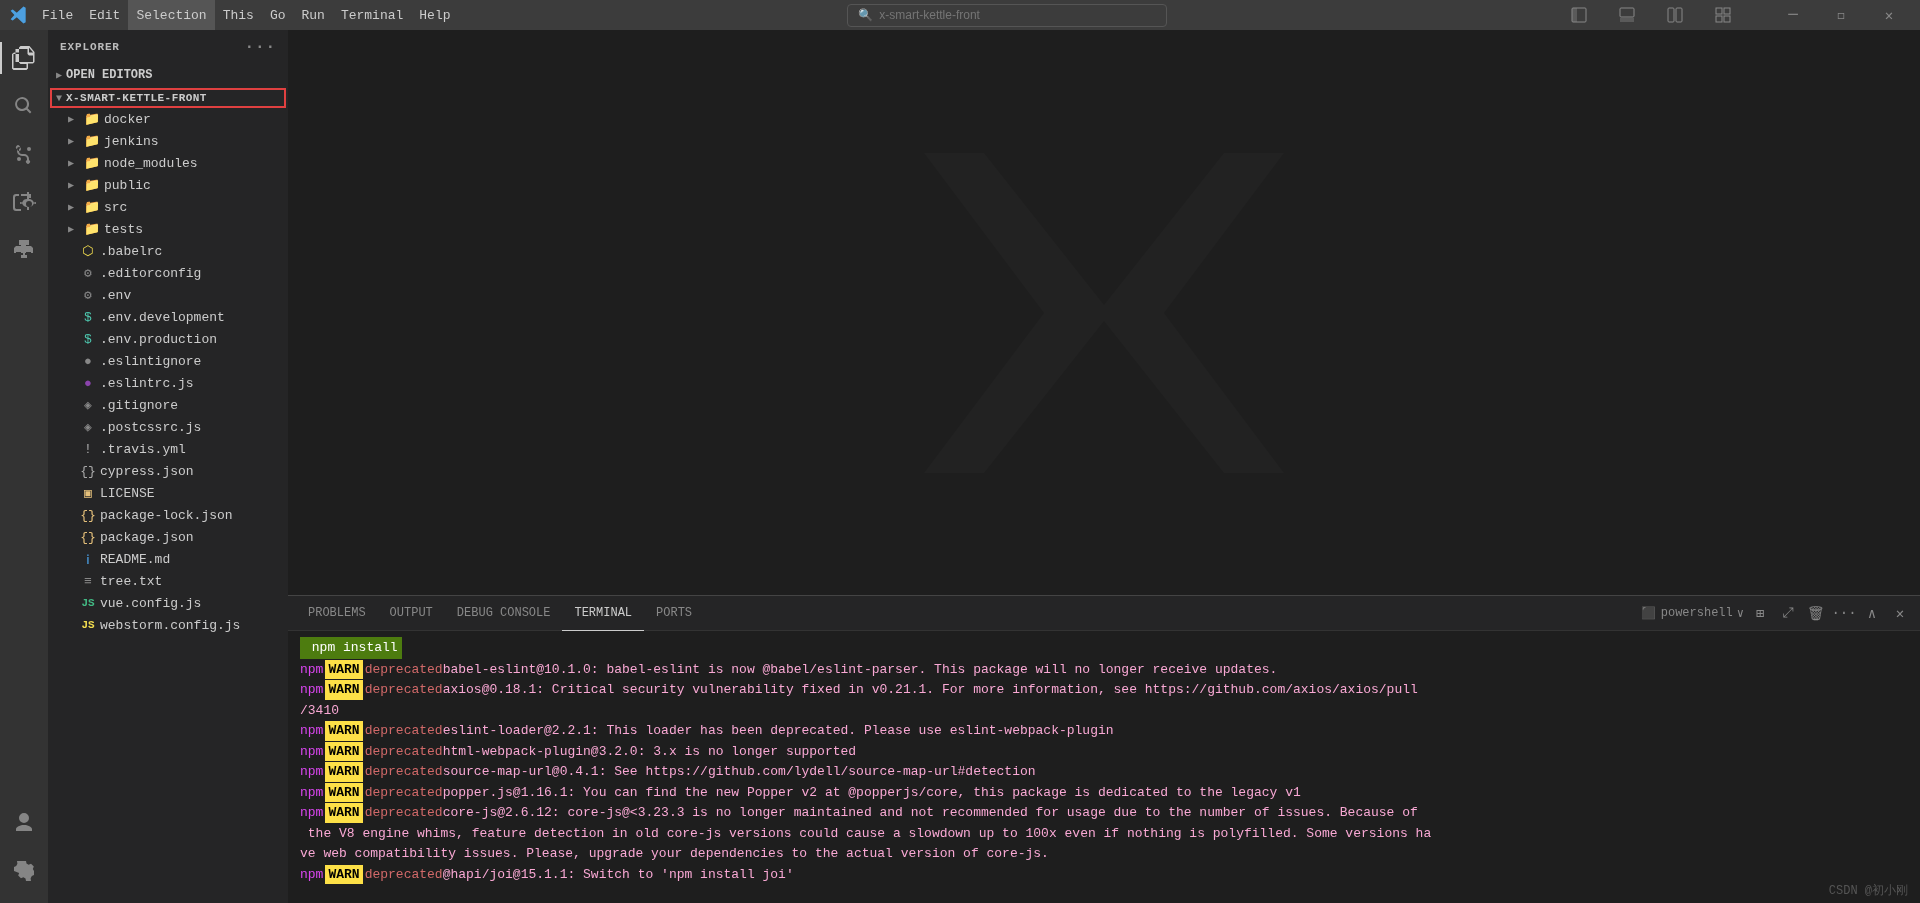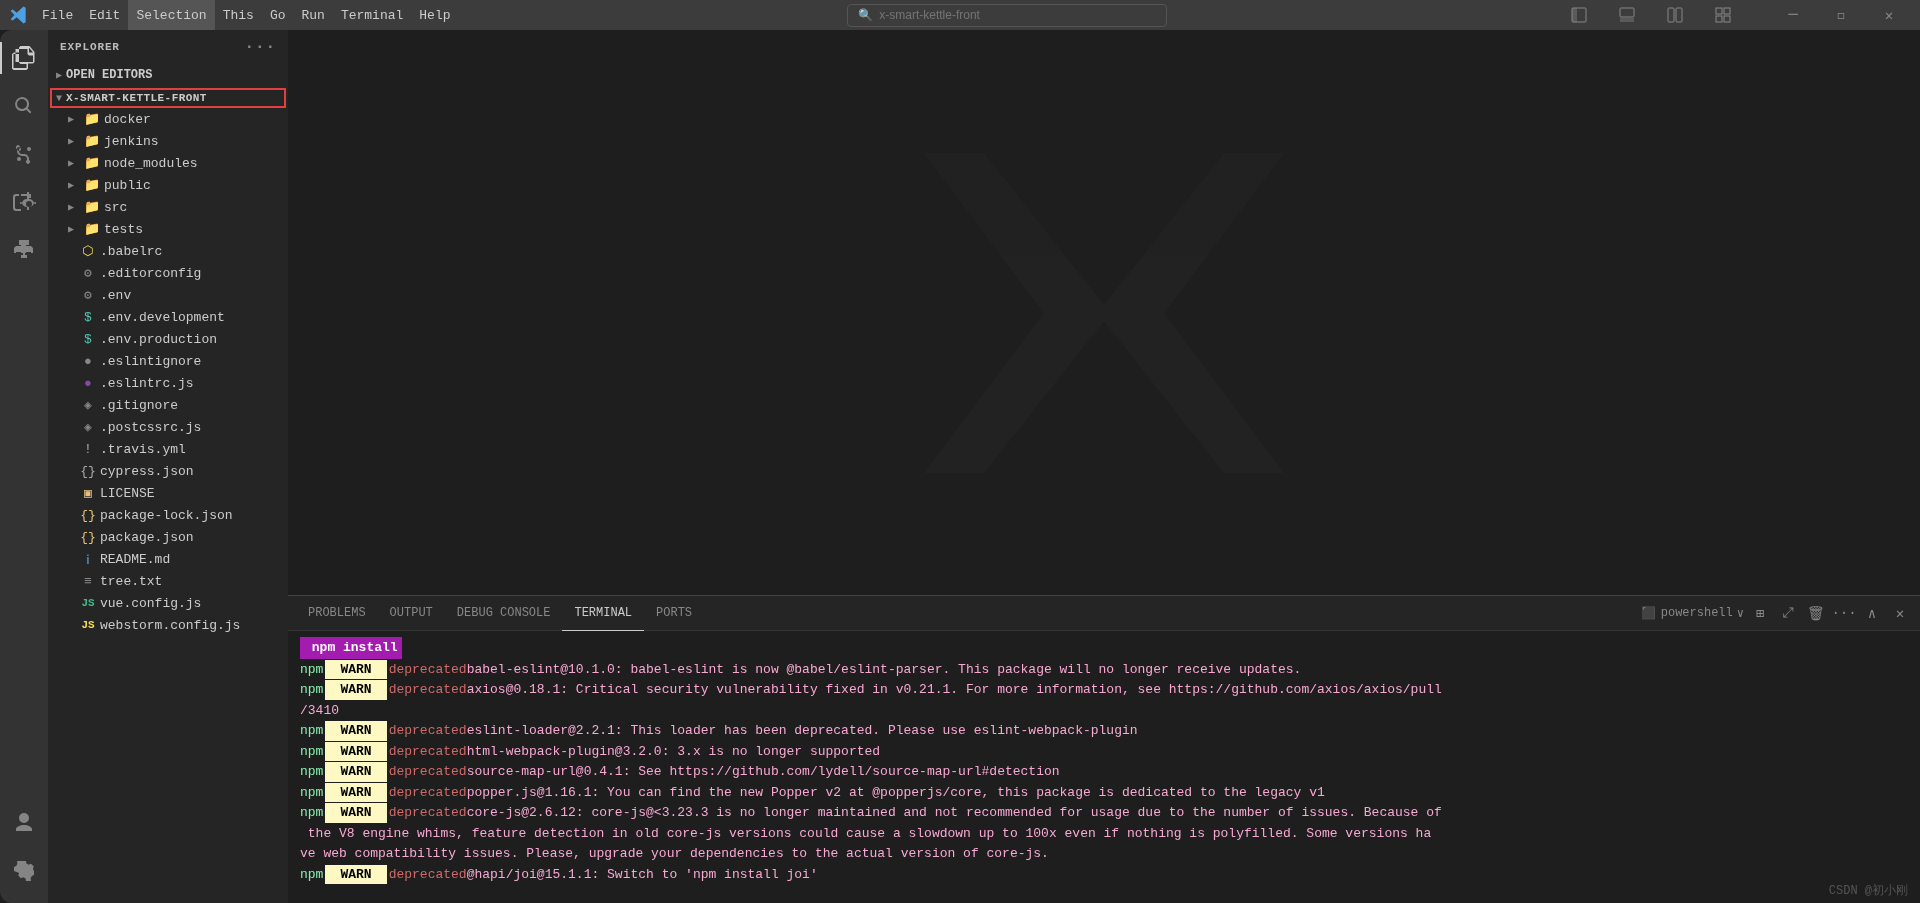--- a/index.html
+++ b/index.html
@@ -89,21 +89,20 @@
       cursor: pointer;
       font-size: 11px;
       color: #cccccc;
     }
 
     
     .main-layout {
       display: flex;
       flex: 1;
       overflow: hidden;
-      border-radius: 12px;
     }
 
     
     .activity-bar {
       width: 48px;
       background: #333333;
       display: flex;
       flex-direction: column;
       align-items: center;
       padding-top: 4px;
@@ -292,25 +291,25 @@
     }
 
     .term-line {
       display: flex;
       flex-wrap: wrap;
       gap: 0;
       margin-bottom: 1px;
     }
     .term-prompt { color: #cccccc; }
     .term-cmd { color: #cccccc; }
-    .term-npm { color: #86efac; }
+    .term-npm { color: #d946ef; }
     .term-warn-label {
-      background: #fef9c3;
+      background: #fde047;
       color: #000;
-      padding: 0 15px;
+      padding: 0 3px;
       font-weight: bold;
       margin: 0 2px;
     }
     .term-deprecated-label {
       color: #d16969;
     }
     .term-text { color: #f9a8d4; }
 
     .branding {
       position: absolute;
@@ -574,21 +573,21 @@
           <div class="terminal-action-btn" title="Kill Terminal">🗑</div>
           <div class="terminal-action-btn" title="More Actions">···</div>
           <div class="terminal-action-btn" title="Collapse Panel">∧</div>
           <div class="terminal-action-btn" title="Close Panel">✕</div>
         </div>
       </div>
 
       <div class="terminal-content">
 
         <div class="term-line">
-          <span class="term-cmd" style="background:#a21caf;padding: 1px 4px;color:#fff;font-weight:bold;">&nbsp;npm install</span>
+          <span class="term-cmd" style="background:#4d7c0f;padding: 1px 4px;color:#fff;">&nbsp;npm install</span>
         </div>
 
         <div class="term-line">
           <span class="term-npm">npm </span>
           <span class="term-warn-label">WARN</span>
           <span class="term-deprecated-label"> deprecated</span>
           <span class="term-text"> babel-eslint@10.1.0: babel-eslint is now @babel/eslint-parser. This package will no longer receive updates.</span>
         </div>
         <div class="term-line">
           <span class="term-npm">npm </span>

